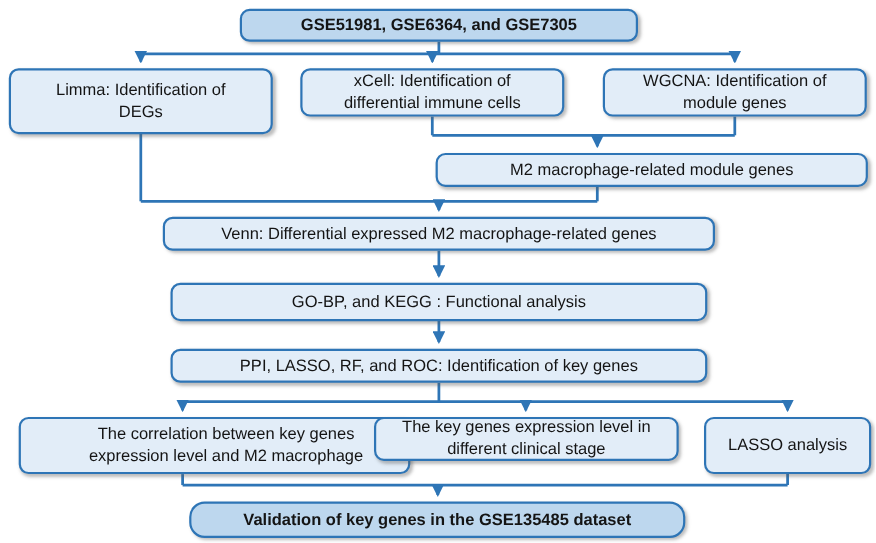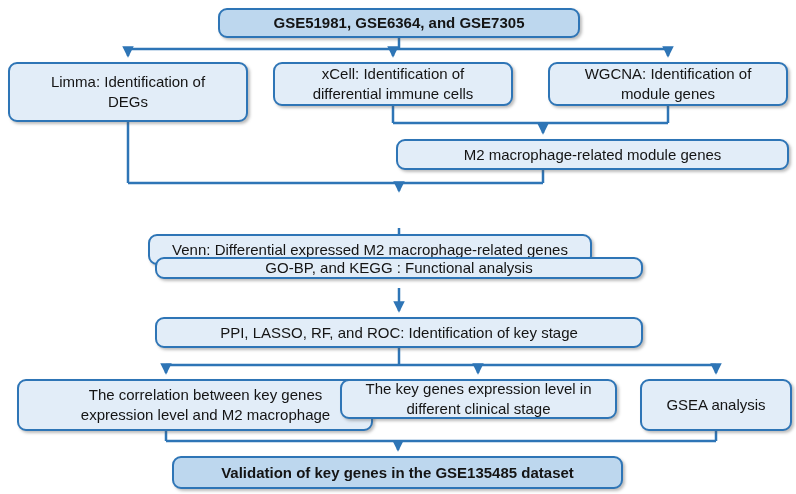--- a/index.html
+++ b/index.html
@@ -29,27 +29,27 @@
     box-shadow:2px 2px 3px rgba(90,90,90,0.40);
     padding:1px 6px;
   }
   .node.dark{background:#BDD7EE;font-weight:bold;}
   
   .n-datasets  {left:218px;top:8px;  width:362px;height:30px;}
   .n-limma     {left:8px;  top:62px; width:240px;height:60px;}
   .n-xcell     {left:273px;top:62px; width:240px;height:44px;}
   .n-wgcna     {left:548px;top:62px; width:240px;height:44px;justify-content:center;}
   .n-m2        {left:362px;top:139px;width:393px;height:31px;margin-left:34px;}
-  .n-venn      {left:148px;top:197px;width:444px;height:31px;margin-top:37px;}
-  .n-go        {left:155px;top:257px;width:488px;height:22px;}
+  .n-venn      {left:148px;top:197px;width:502px;height:31px;}
+  .n-go        {left:155px;top:257px;width:488px;height:35px;}
   .n-ppi       {left:155px;top:317px;width:488px;height:31px;}
   .n-corr      {left:17px;  top:379px;width:356px;height:52px;padding-left:27px;}
   .n-clinical  {left:340px;top:379px;width:277px;height:40px;}
   .n-gsea      {left:640px;top:379px;width:152px;height:52px;}
-  .n-validation{left:172px;top:456px;width:451px;height:33px;}
+  .n-validation{left:172px;top:456px;width:451px;height:33px;border-radius:14px;}
 </style>
 </head>
 <body>
 
 <div class="canvas">
 
   <svg class="connectors" viewBox="0 0 796 494" xmlns="http://www.w3.org/2000/svg">
     <defs>
       <marker id="arrow" viewBox="0 0 10 10" refX="8.5" refY="5" markerWidth="4.6" markerHeight="4.6" orient="auto-start-reverse">
         <path d="M0,0 L10,5 L0,10 z" fill="#2E75B6"></path>
@@ -115,34 +115,34 @@
 
   <div class="node n-venn">
     <span>Venn: Differential expressed M2 macrophage-related genes</span>
   </div>
 
   <div class="node n-go">
     <span>GO-BP, and KEGG : Functional analysis</span>
   </div>
 
   <div class="node n-ppi">
-    <span>PPI, LASSO, RF, and ROC: Identification of key stage</span>
+    <span>PPI, LASSO, RF, and ROC: Identification of key genes</span>
   </div>
 
   <div class="node n-corr">
     <span>The correlation between key genes
 expression level and M2 macrophage</span>
   </div>
 
   <div class="node n-clinical">
     <span>The key genes expression level in
 different clinical stage</span>
   </div>
 
   <div class="node n-gsea">
-    <span>GSEA analysis</span>
+    <span>LASSO analysis</span>
   </div>
 
   <div class="node dark n-validation">
     <span>Validation of key genes in the GSE135485 dataset</span>
   </div>
 
 </div>
 
 </body></html>

